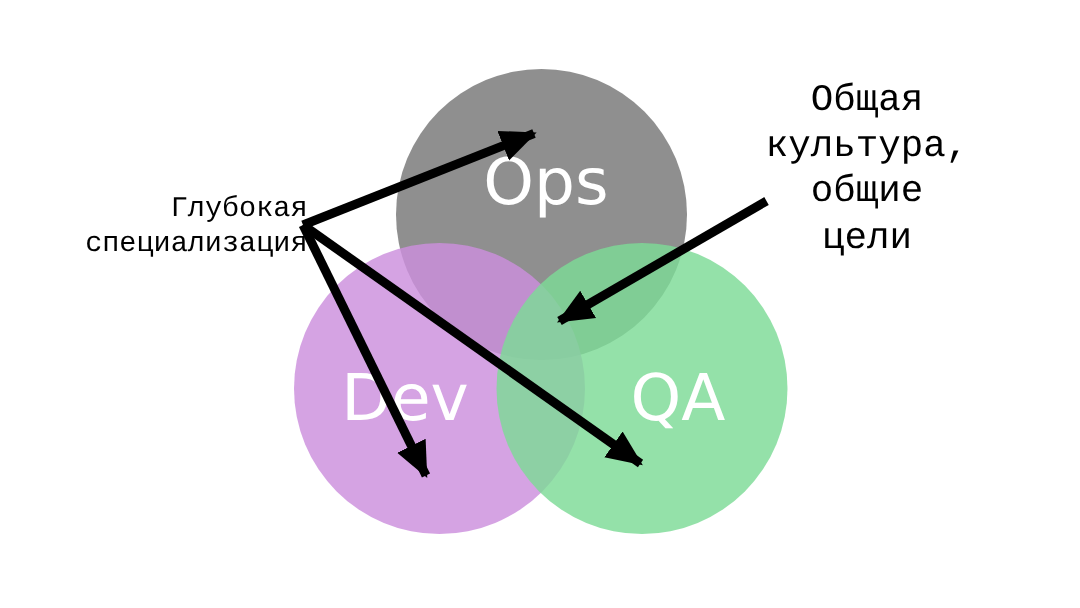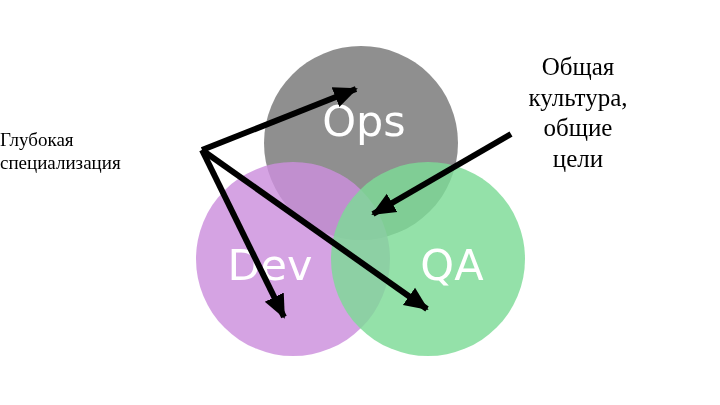--- a/index.html
+++ b/index.html
@@ -26,30 +26,30 @@
     fill: #ffffff;
     font-family: "DejaVu Sans", "Liberation Sans", sans-serif;
     font-weight: 400;
     font-size: 43px;
     text-anchor: middle;
     dominant-baseline: middle;
   }
   .ann-text {
     position: absolute;
     color: #000000;
-    font-family: Liberation Serif, serif;
+    font-family: Liberation Mono, monospace;
     font-weight: 400;
     line-height: 1.22;
     white-space: pre-line;
   }
   #label-left {
     left: 0px;
     top: 128px;
     width: 205px;
-    text-align: left;
+    text-align: right;
     font-size: 19px;
   }
   #label-right {
     left: 494px;
     top: 52px;
     width: 168px;
     text-align: center;
     font-size: 25px;
   }
 </style>

